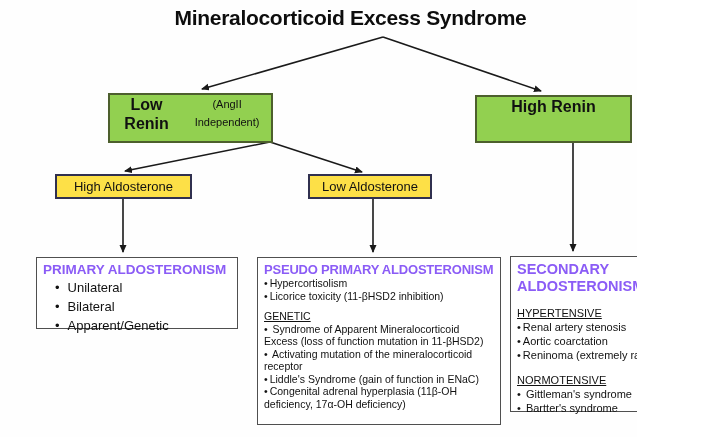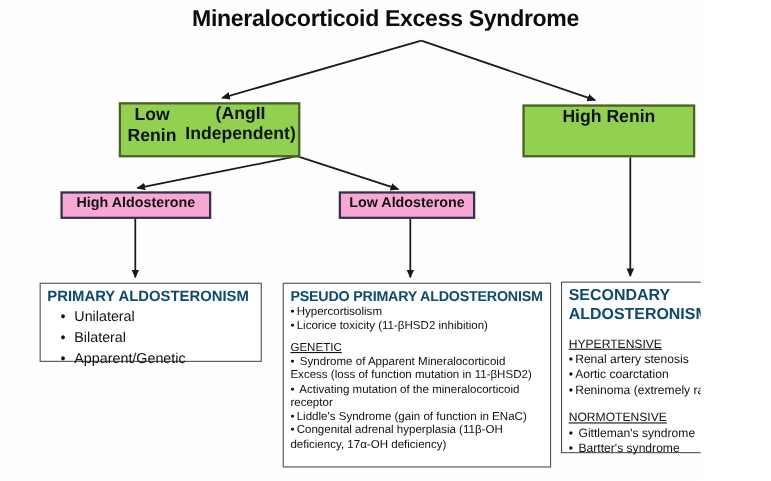--- a/index.html
+++ b/index.html
@@ -13,31 +13,31 @@
     font-size:21px; font-weight:bold; letter-spacing:-0.3px; color:#0d0d0d;
   }
   svg.arrows { position:absolute; left:0; top:0; pointer-events:none; }
 
   .node { position:absolute; box-sizing:border-box; text-align:center; }
   .green {
     background:#92d050; border:2px solid #4d5f2d;
     display:flex; flex-direction:row; justify-content:center;
   }
   .green .l1 { font-size:16px; font-weight:bold; line-height:19px; }
-  .green .l2 { font-size:16px; line-height:18px;font-weight:bold; }
+  .green .l2 { font-size:11px; line-height:18px; }
   .purple {
-    background:#f9a8d4; border:2px solid #30304f;
-    display:flex; justify-content:center;
-    font-size:13px; font-weight:bold;
+    background:#fde047; border:2px solid #30304f;
+    display:flex; align-items:center; justify-content:center;
+    font-size:13px; font-weight:normal;
   }
   .leaf {
     position:absolute; box-sizing:border-box; background:#ffffff;
     border:1px solid #4f4f4f; padding:4px 6px 4px 6px;
   }
-  .leaf-title { font-weight:bold; color:#0c4a6e; }
+  .leaf-title { font-weight:bold; color:#8b5cf6; }
   #primary-box .leaf-title { font-size:13.5px; line-height:16px; }
   #pseudo-box  .leaf-title { font-size:13px;  line-height:15px; letter-spacing:-0.2px; }
   #secondary-box .leaf-title { font-size:14.5px; line-height:17px; }
 
   .sec-head { text-decoration:underline; }
   #pseudo-box .body { font-size:10.5px; line-height:12.5px; }
   #secondary-box .body { font-size:11px; line-height:14px; }
   .gap-s { height:8px; }
   .gap-m { height:11px; }
 

